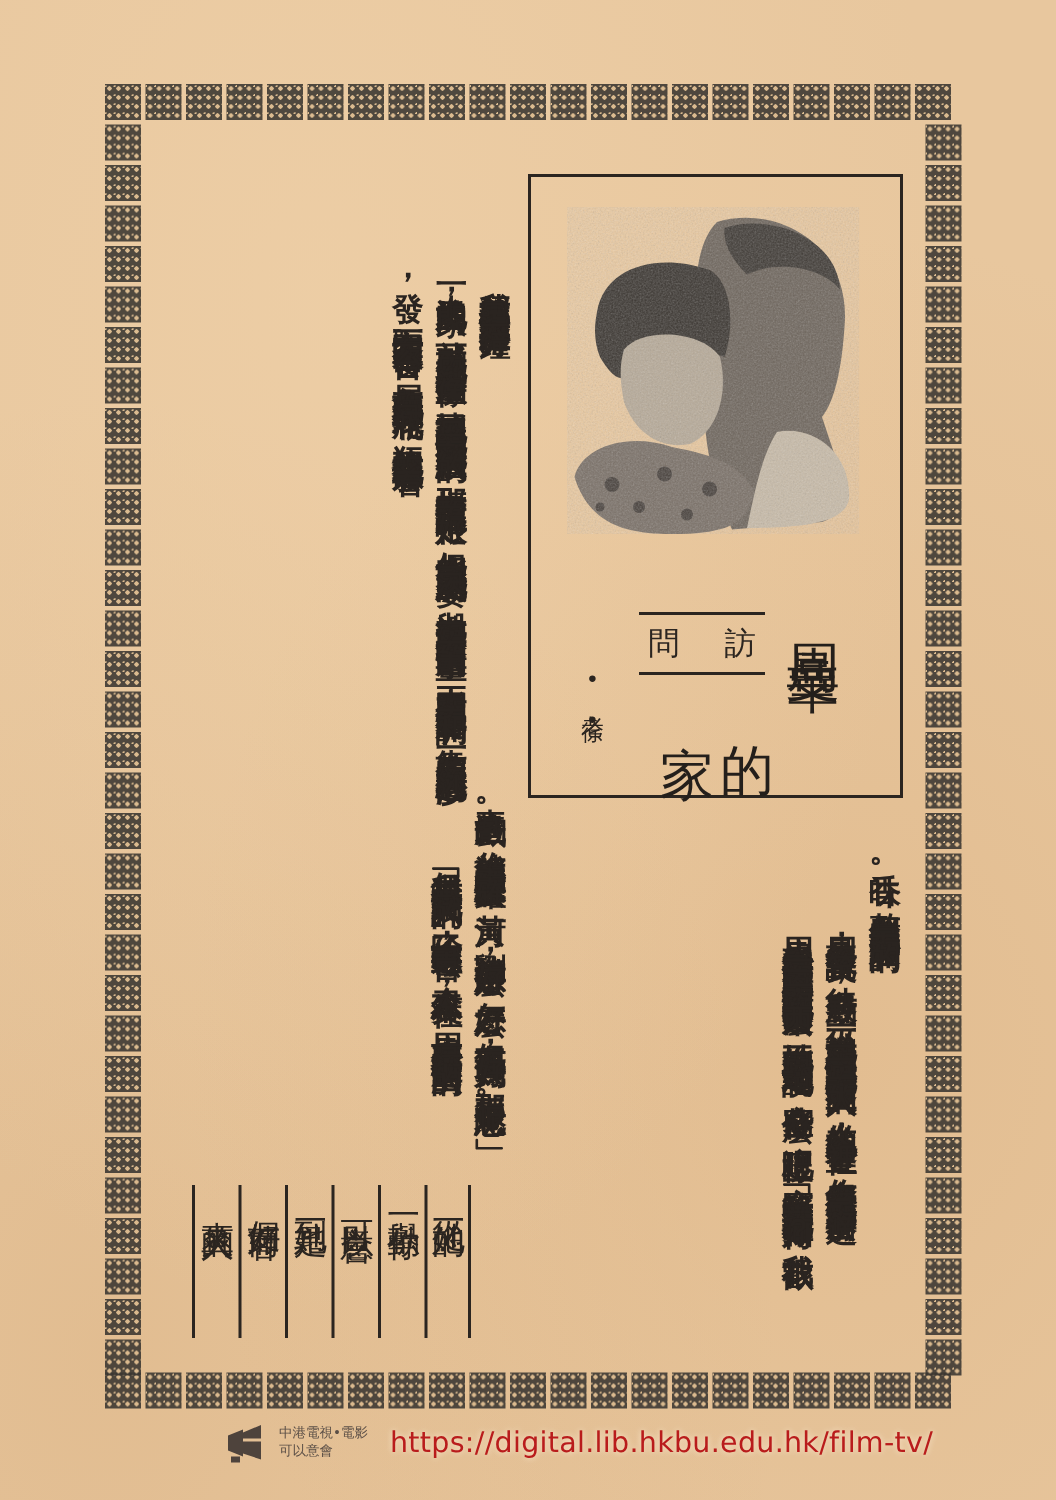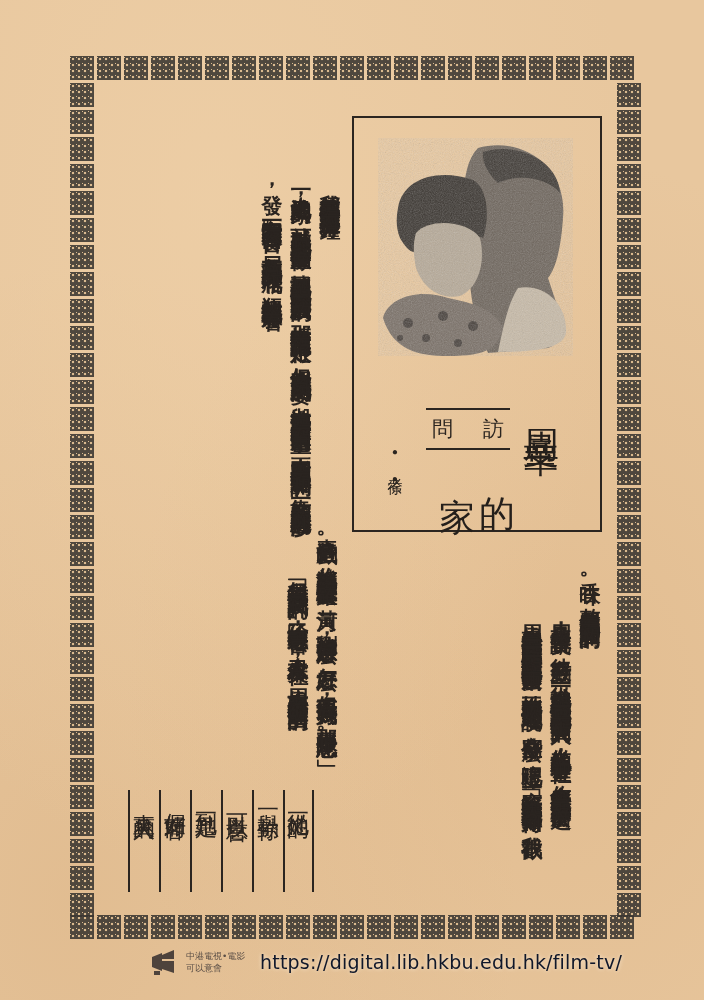--- a/index.html
+++ b/index.html
@@ -87,21 +87,21 @@
   #watermark {
     position: absolute; left: 148px; top: 944px; height: 36px;
     display: flex; align-items: center; gap: 8px;
   }
   #wm-logo { width: 30px; height: 30px; }
   #wm-org {
     font-family: "DejaVu Sans", "Liberation Sans", sans-serif; font-size: 9px; line-height: 12px;
     color: #5a4e46; width: 66px;
   }
   #wm-url {
-    font-family: "DejaVu Sans", "Liberation Sans", sans-serif; font-size: 19px; color: #0f172a;
+    font-family: "DejaVu Sans", "Liberation Sans", sans-serif; font-size: 19px; color: #b91c1c;
     letter-spacing: 0.2px; text-shadow: 0 0 4px rgba(255,240,220,0.9);
   }
 </style>
 </head>
 <body>
 
 <div id="border-top" class="border-row" style="left:70px; top:56px;">
     <div class="tile"></div>
     <div class="tile"></div>
     <div class="tile"></div>

